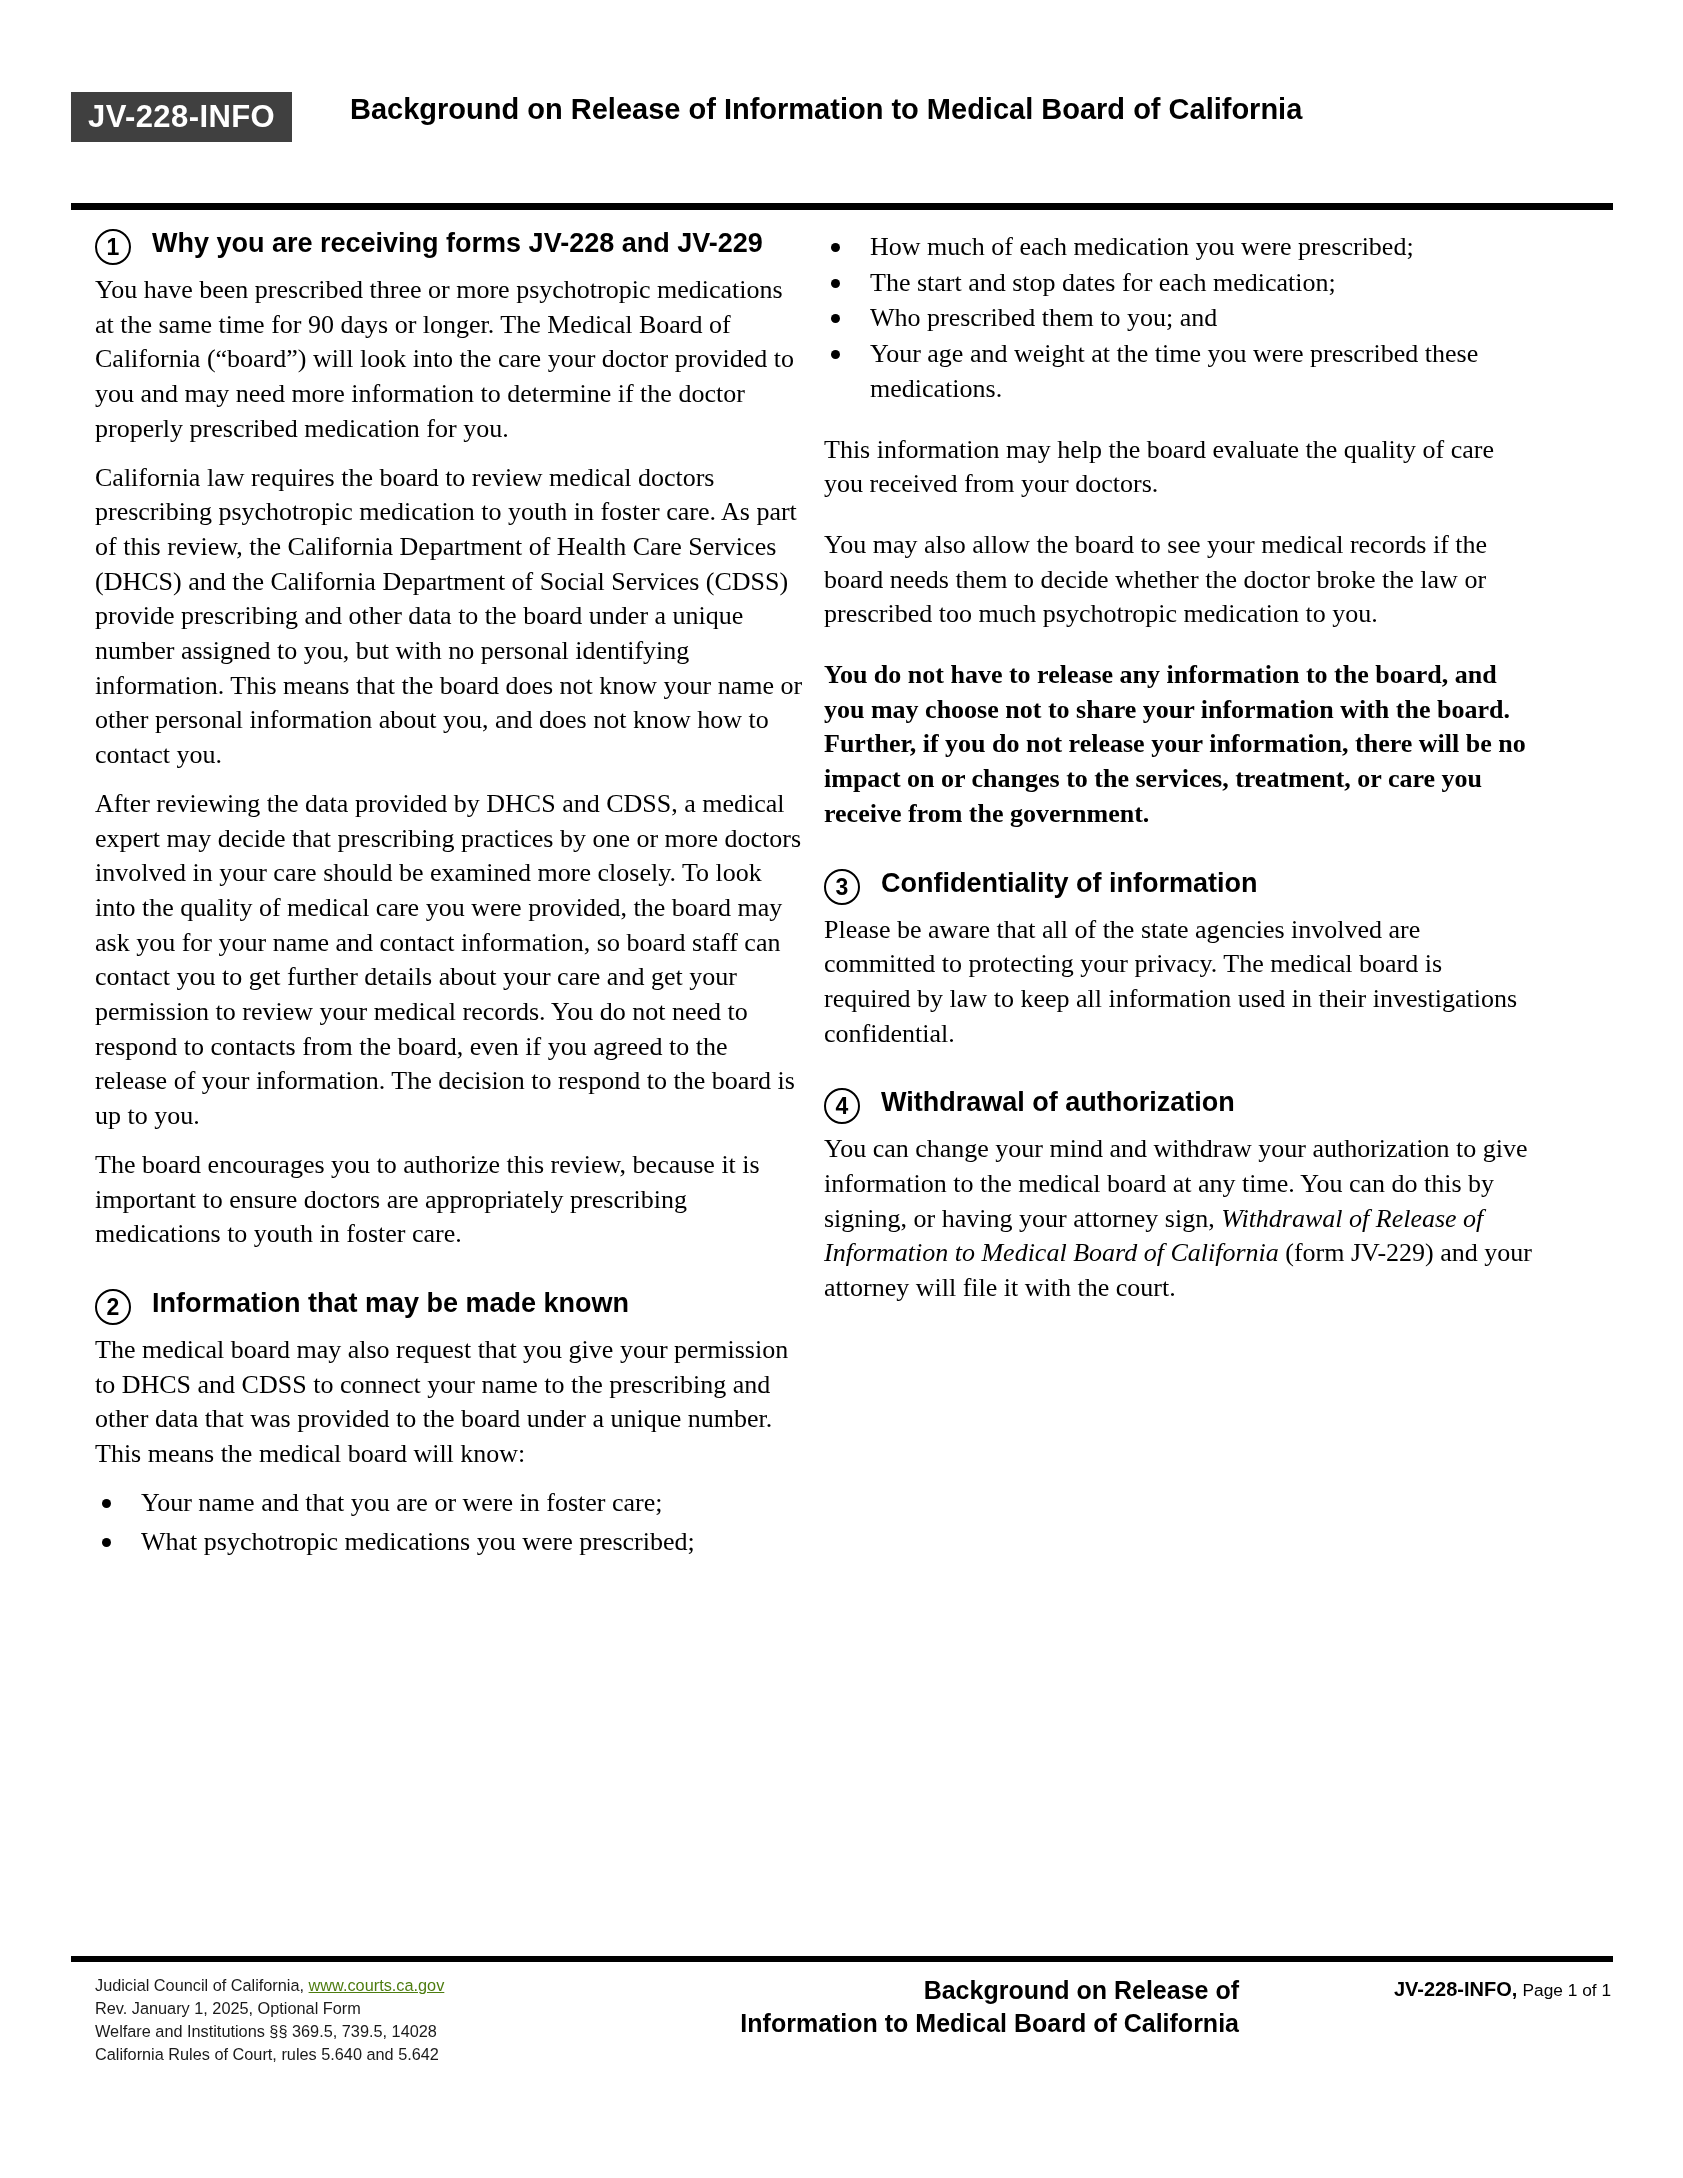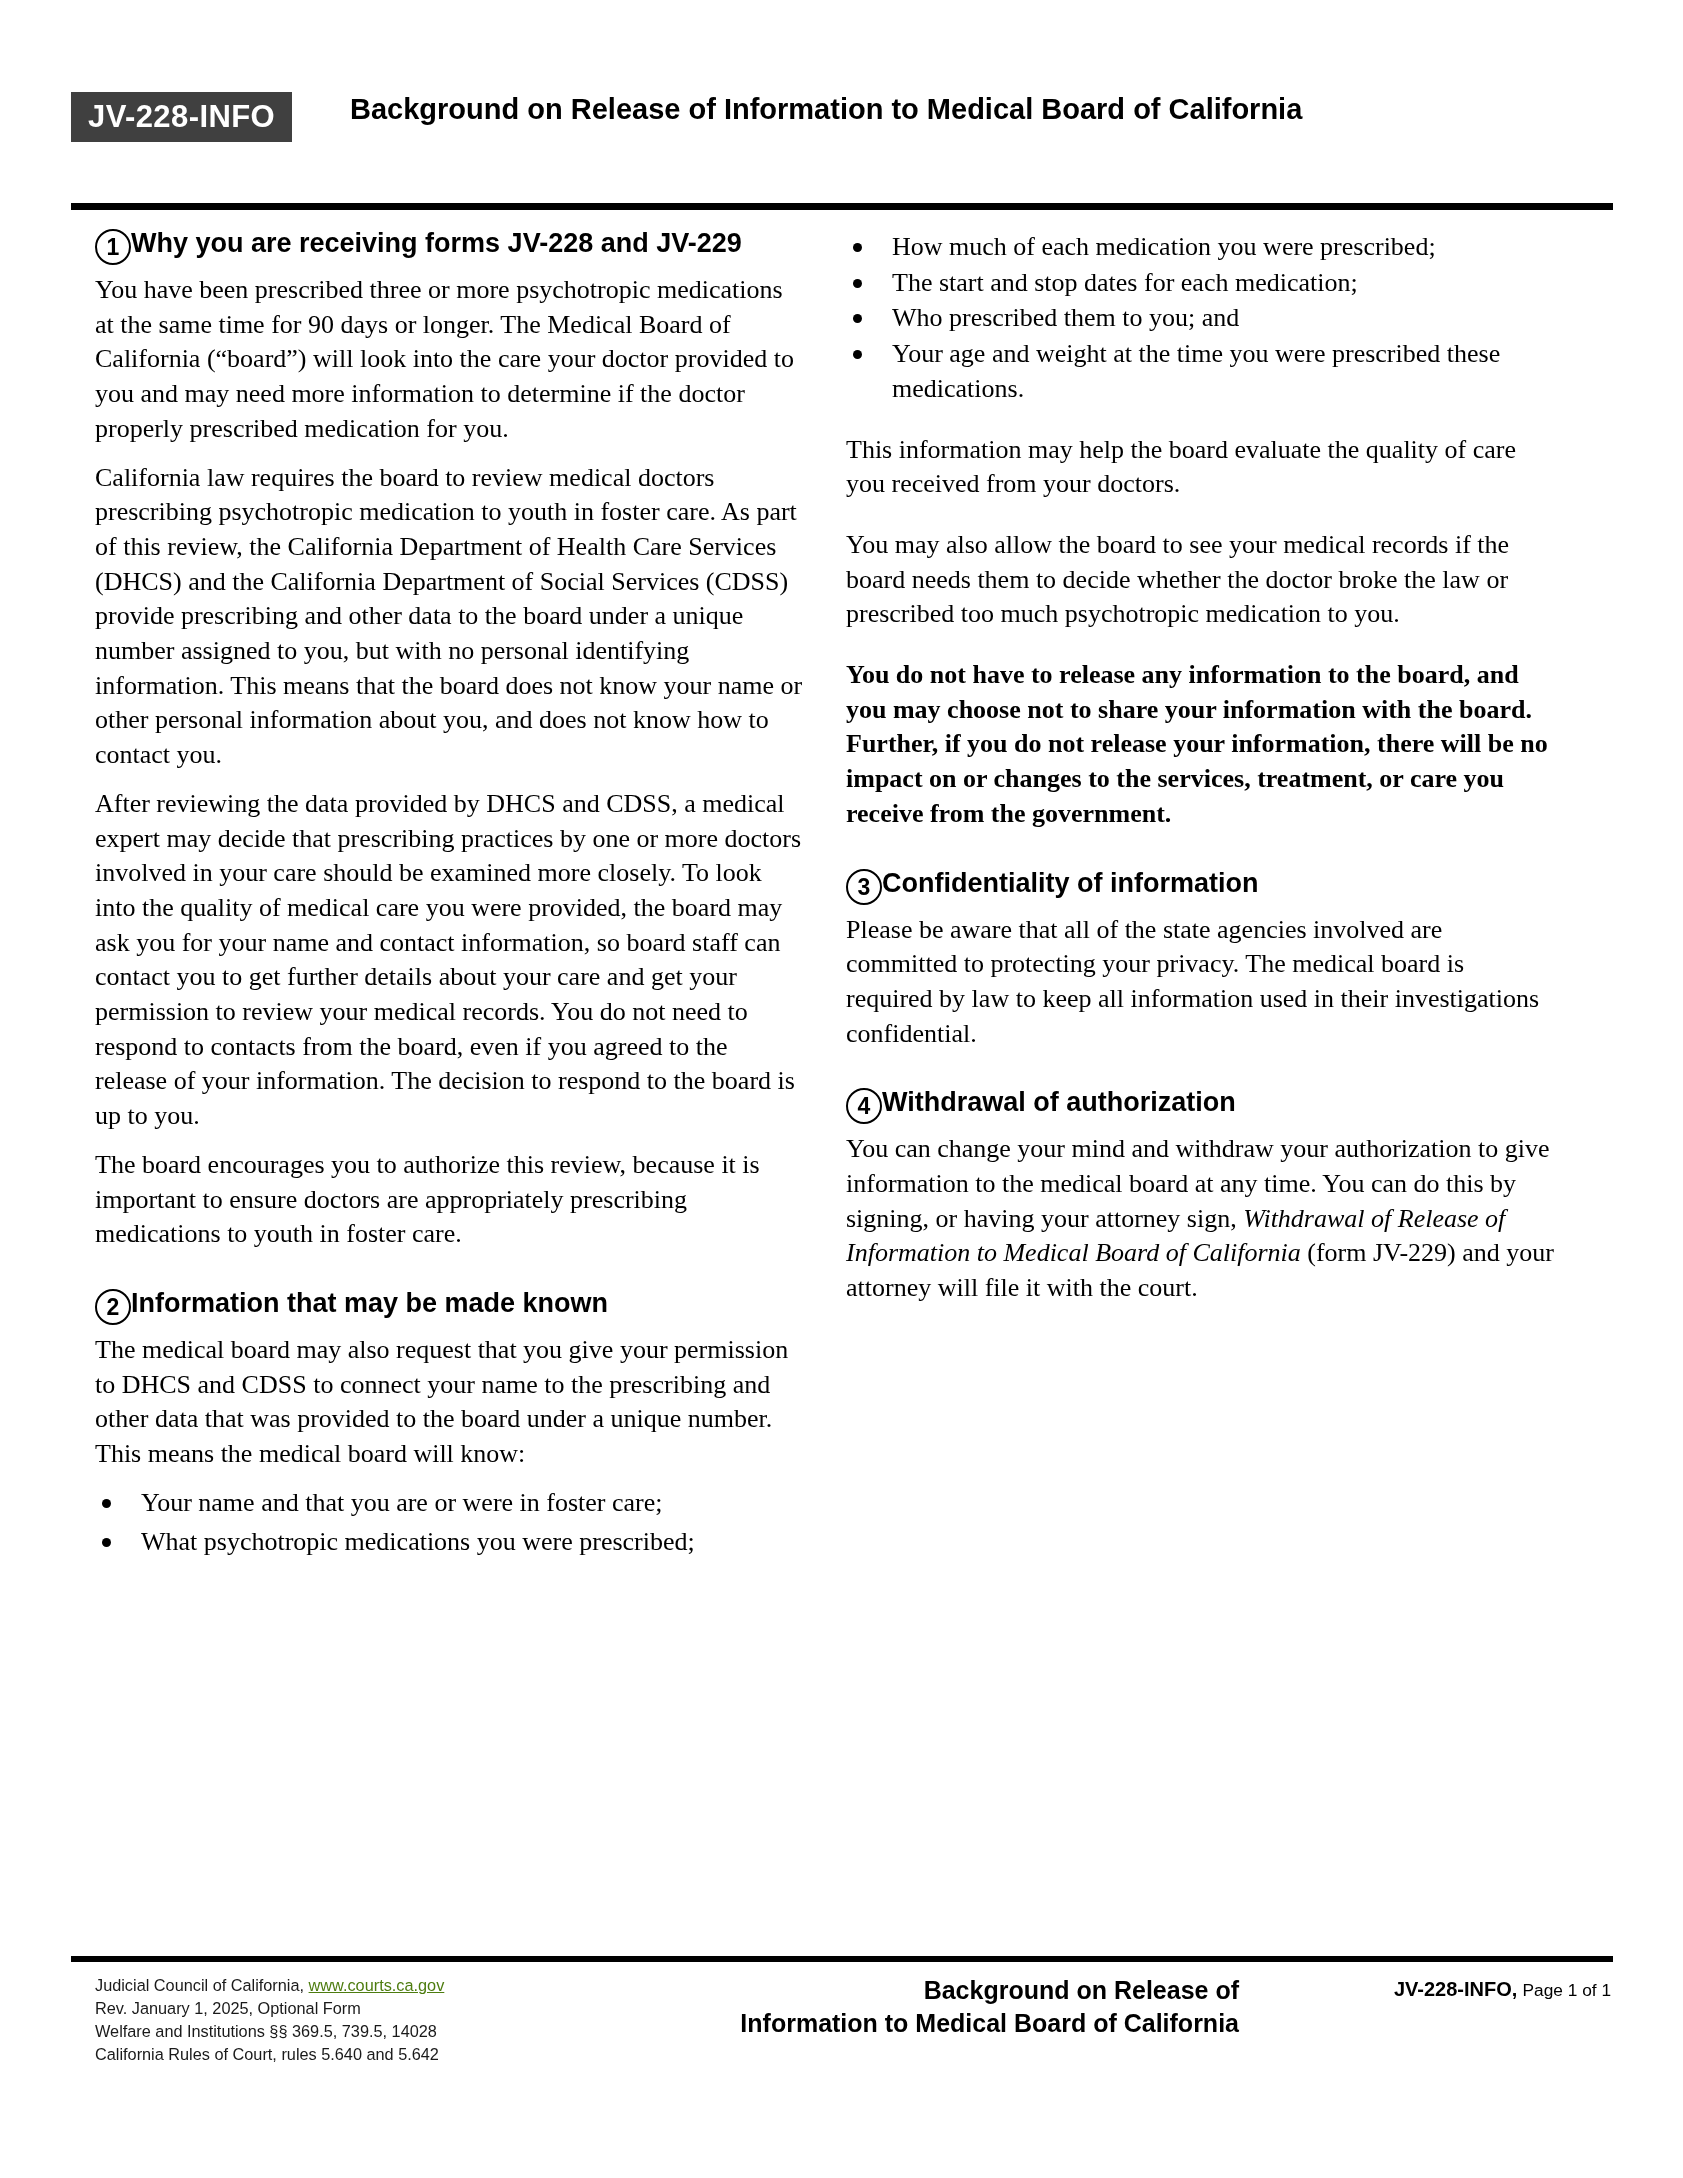--- a/index.html
+++ b/index.html
@@ -64,21 +64,21 @@
     background: #000000;
   }
 
   
   .col {
     position: absolute;
     top: 226px;
     width: 711px;
   }
   .col-left  { left: 95px; }
-  .col-right { left: 846px; }
+  .col-right { left: 824px; }
 
   
   .section-head {
     display: flex;
     align-items: flex-start;
     margin-top: 34px;
     margin-bottom: 8px;
   }
   .section-head:first-child { margin-top: 0; }
 
@@ -94,20 +94,21 @@
     font-size: 23px;
     line-height: 32px;
     text-align: center;
     margin-top: 3px;
   }
   .section-title {
     font-family: "Liberation Sans", sans-serif;
     font-weight: bold;
     font-size: 27px;
     line-height: 1.30;
+    margin-left: 21px;
     flex: 1 1 auto;
   }
 
   
   p.body {
     font-family: "Liberation Serif", serif;
     font-size: 26px;
     line-height: 1.335;
     margin: 0 0 14px 0;
     text-align: left;

